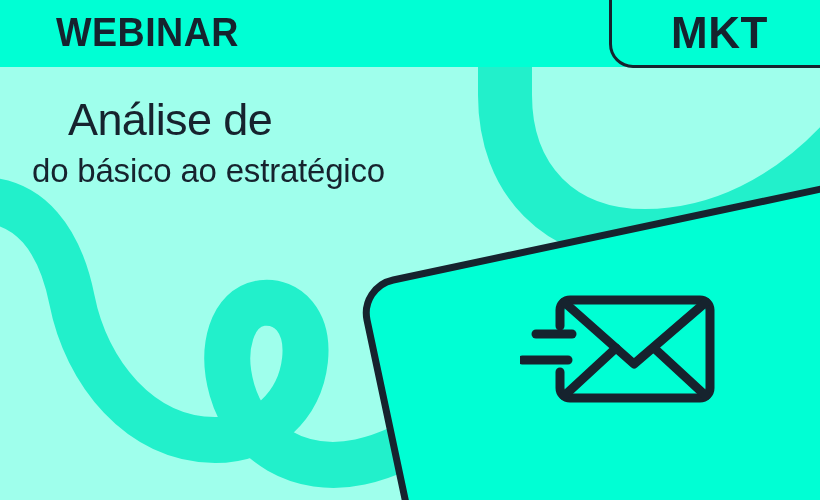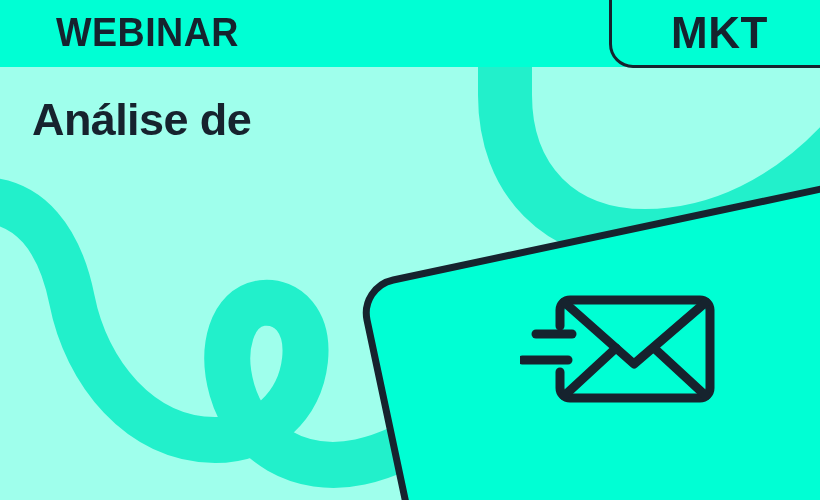--- a/index.html
+++ b/index.html
@@ -85,24 +85,25 @@
   
   .headline {
     position: absolute;
     left: 32px;
     top: 92px;
     z-index: 12;
     color: #16232E;
   }
   .headline .line {
     font-size: 45px;
-    font-weight: 700;
+    font-weight: 400;
     line-height: 55px;
     letter-spacing: -0.6px;
     white-space: nowrap;
+    margin-left: 36px;
   }
   .headline .subtitle {
     margin-top: 4px;
     font-size: 33px;
     font-weight: 400;
     line-height: 40px;
     letter-spacing: -0.2px;
     white-space: nowrap;
   }
   
@@ -149,20 +150,21 @@
   </div>
 
   <div class="topbar"></div>
   <div class="webinar-label">WEBINAR</div>
 
   <div class="mkt-badge"></div>
   <div class="mkt-text">MKT</div>
 
   <div class="headline">
     <div class="line">Análise de</div>
+    <div class="subtitle">do básico ao estratégico</div>
   </div>
 
   <div class="envelope-icon">
     <svg width="210" height="135" viewBox="0 0 210 135" xmlns="http://www.w3.org/2000/svg">
       <g stroke="#16232E" stroke-width="9" fill="none" stroke-linecap="round" stroke-linejoin="round">
 
         <path d="M 40 38 L 40 22 A 10 10 0 0 1 50 12 L 180 12 A 10 10 0 0 1 190 22
                  L 190 100 A 10 10 0 0 1 180 110 L 50 110 A 10 10 0 0 1 40 100 L 40 84"></path>
 
         <path d="M 44 14 L 114 76 L 186 14"></path>

